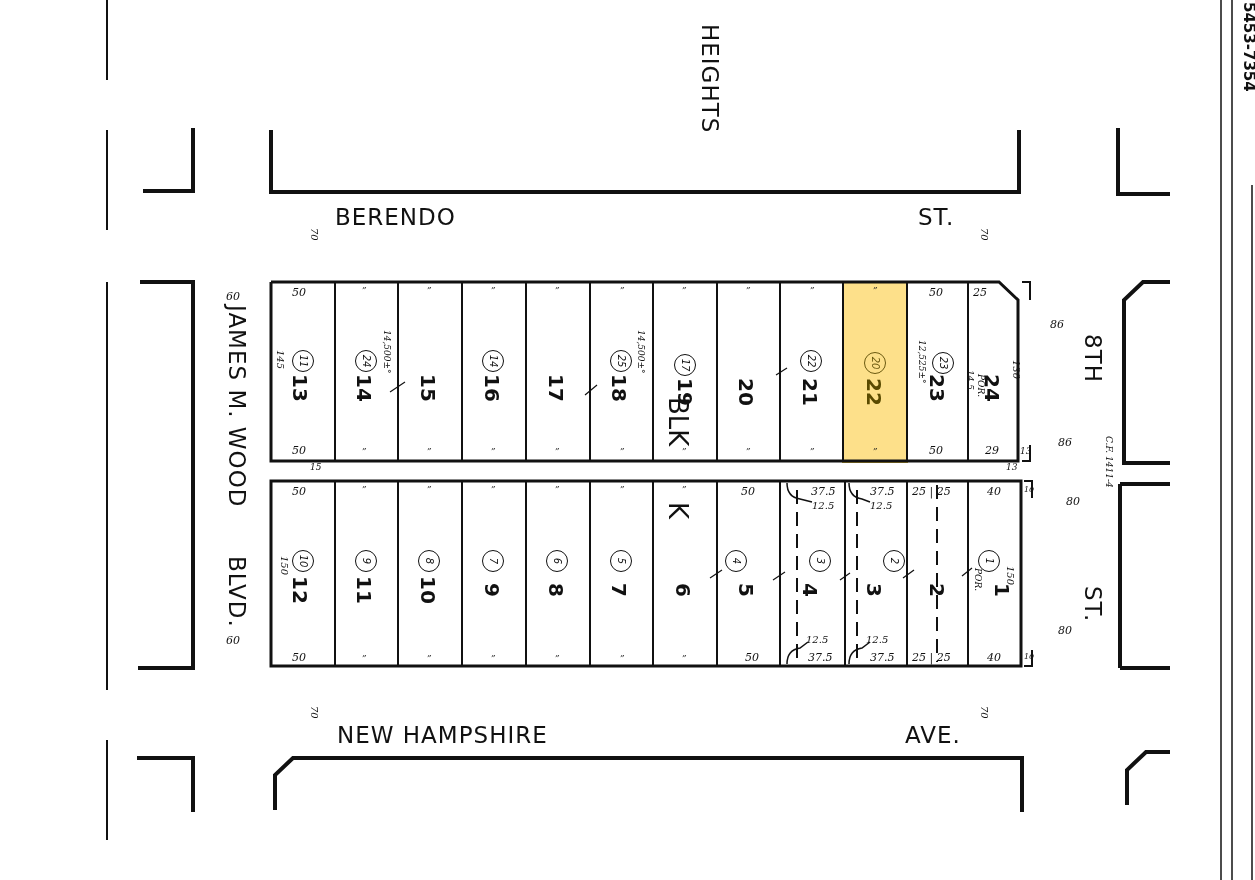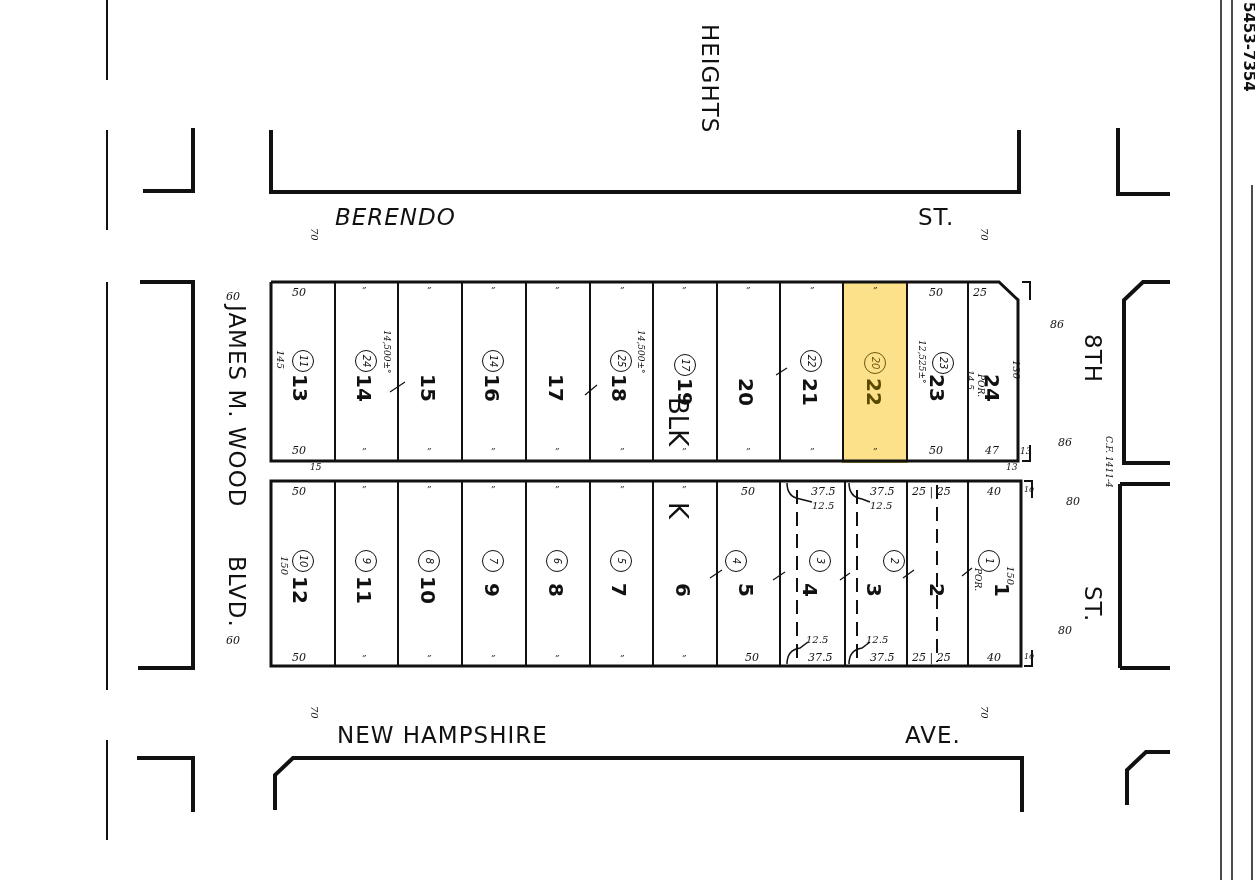--- a/index.html
+++ b/index.html
@@ -122,21 +122,21 @@
     <line x1="840" y1="580" x2="850" y2="573"></line>
     <line x1="903" y1="578" x2="914" y2="570"></line>
     <line x1="962" y1="576" x2="972" y2="568"></line>
   </g>
 </svg>
 
 <div class="abs mapno" style="left:1258px; top:2px;">5453-7354</div>
 
 <div class="abs street-v" style="left:723px; top:24px;">HEIGHTS</div>
 
-<div class="abs street" style="left:335px; top:204px;font-style:italic;">BERENDO</div>
+<div class="abs street" style="left:335px; top:204px;">BERENDO</div>
 <div class="abs street" style="left:918px; top:204px;">ST.</div>
 <div class="abs dimv" style="left:320px; top:228px;">70</div>
 <div class="abs dimv" style="left:990px; top:228px;">70</div>
 
 <div class="abs street" style="left:337px; top:722px;">NEW HAMPSHIRE</div>
 <div class="abs street" style="left:905px; top:722px;">AVE.</div>
 <div class="abs dimv" style="left:320px; top:706px;">70</div>
 <div class="abs dimv" style="left:990px; top:706px;">70</div>
 
 <div class="abs street-v" style="left:250px; top:305px;">JAMES M. WOOD</div>
@@ -172,21 +172,21 @@
 <div class="abs ditto" style="left:362px; top:447px;">”</div>
 <div class="abs ditto" style="left:427px; top:447px;">”</div>
 <div class="abs ditto" style="left:491px; top:447px;">”</div>
 <div class="abs ditto" style="left:555px; top:447px;">”</div>
 <div class="abs ditto" style="left:620px; top:447px;">”</div>
 <div class="abs ditto" style="left:682px; top:447px;">”</div>
 <div class="abs ditto" style="left:746px; top:447px;">”</div>
 <div class="abs ditto" style="left:810px; top:447px;">”</div>
 <div class="abs ditto" style="left:873px; top:447px;">”</div>
 <div class="abs dim" style="left:929px; top:444px;">50</div>
-<div class="abs dim" style="left:985px; top:444px;">47</div>
+<div class="abs dim" style="left:985px; top:444px;">29</div>
 <div class="abs dim" style="left:1020px; top:446px; font-size:9px;">13</div>
 <div class="abs dim" style="left:310px; top:462px; font-size:9px;">15</div>
 <div class="abs dim" style="left:1006px; top:462px; font-size:9px;">13</div>
 
 <div class="abs dimv" style="left:286px; top:350px;">145</div>
 <div class="abs dimv" style="left:1022px; top:360px;">130</div>
 <div class="abs small-note" style="left:392px; top:330px;">14,500±°</div>
 <div class="abs small-note" style="left:646px; top:330px;">14,500±°</div>
 <div class="abs small-note" style="left:927px; top:340px;">12,525±°</div>
 <div class="abs small-note" style="left:975px; top:370px;">14.5</div>

